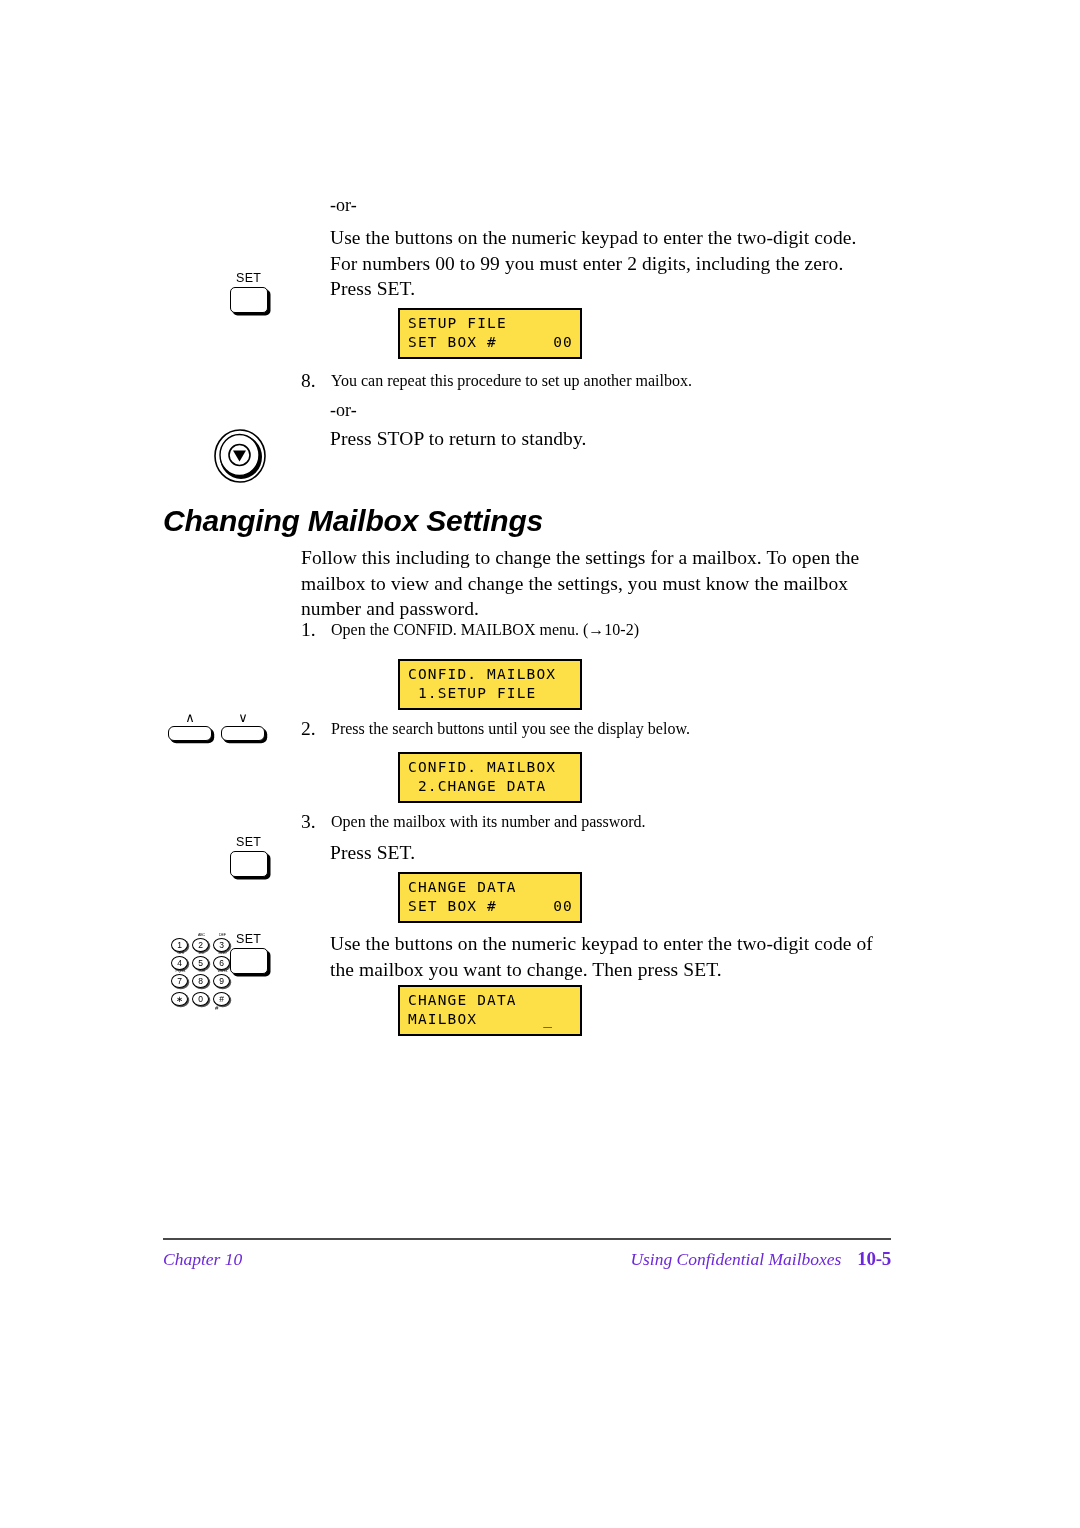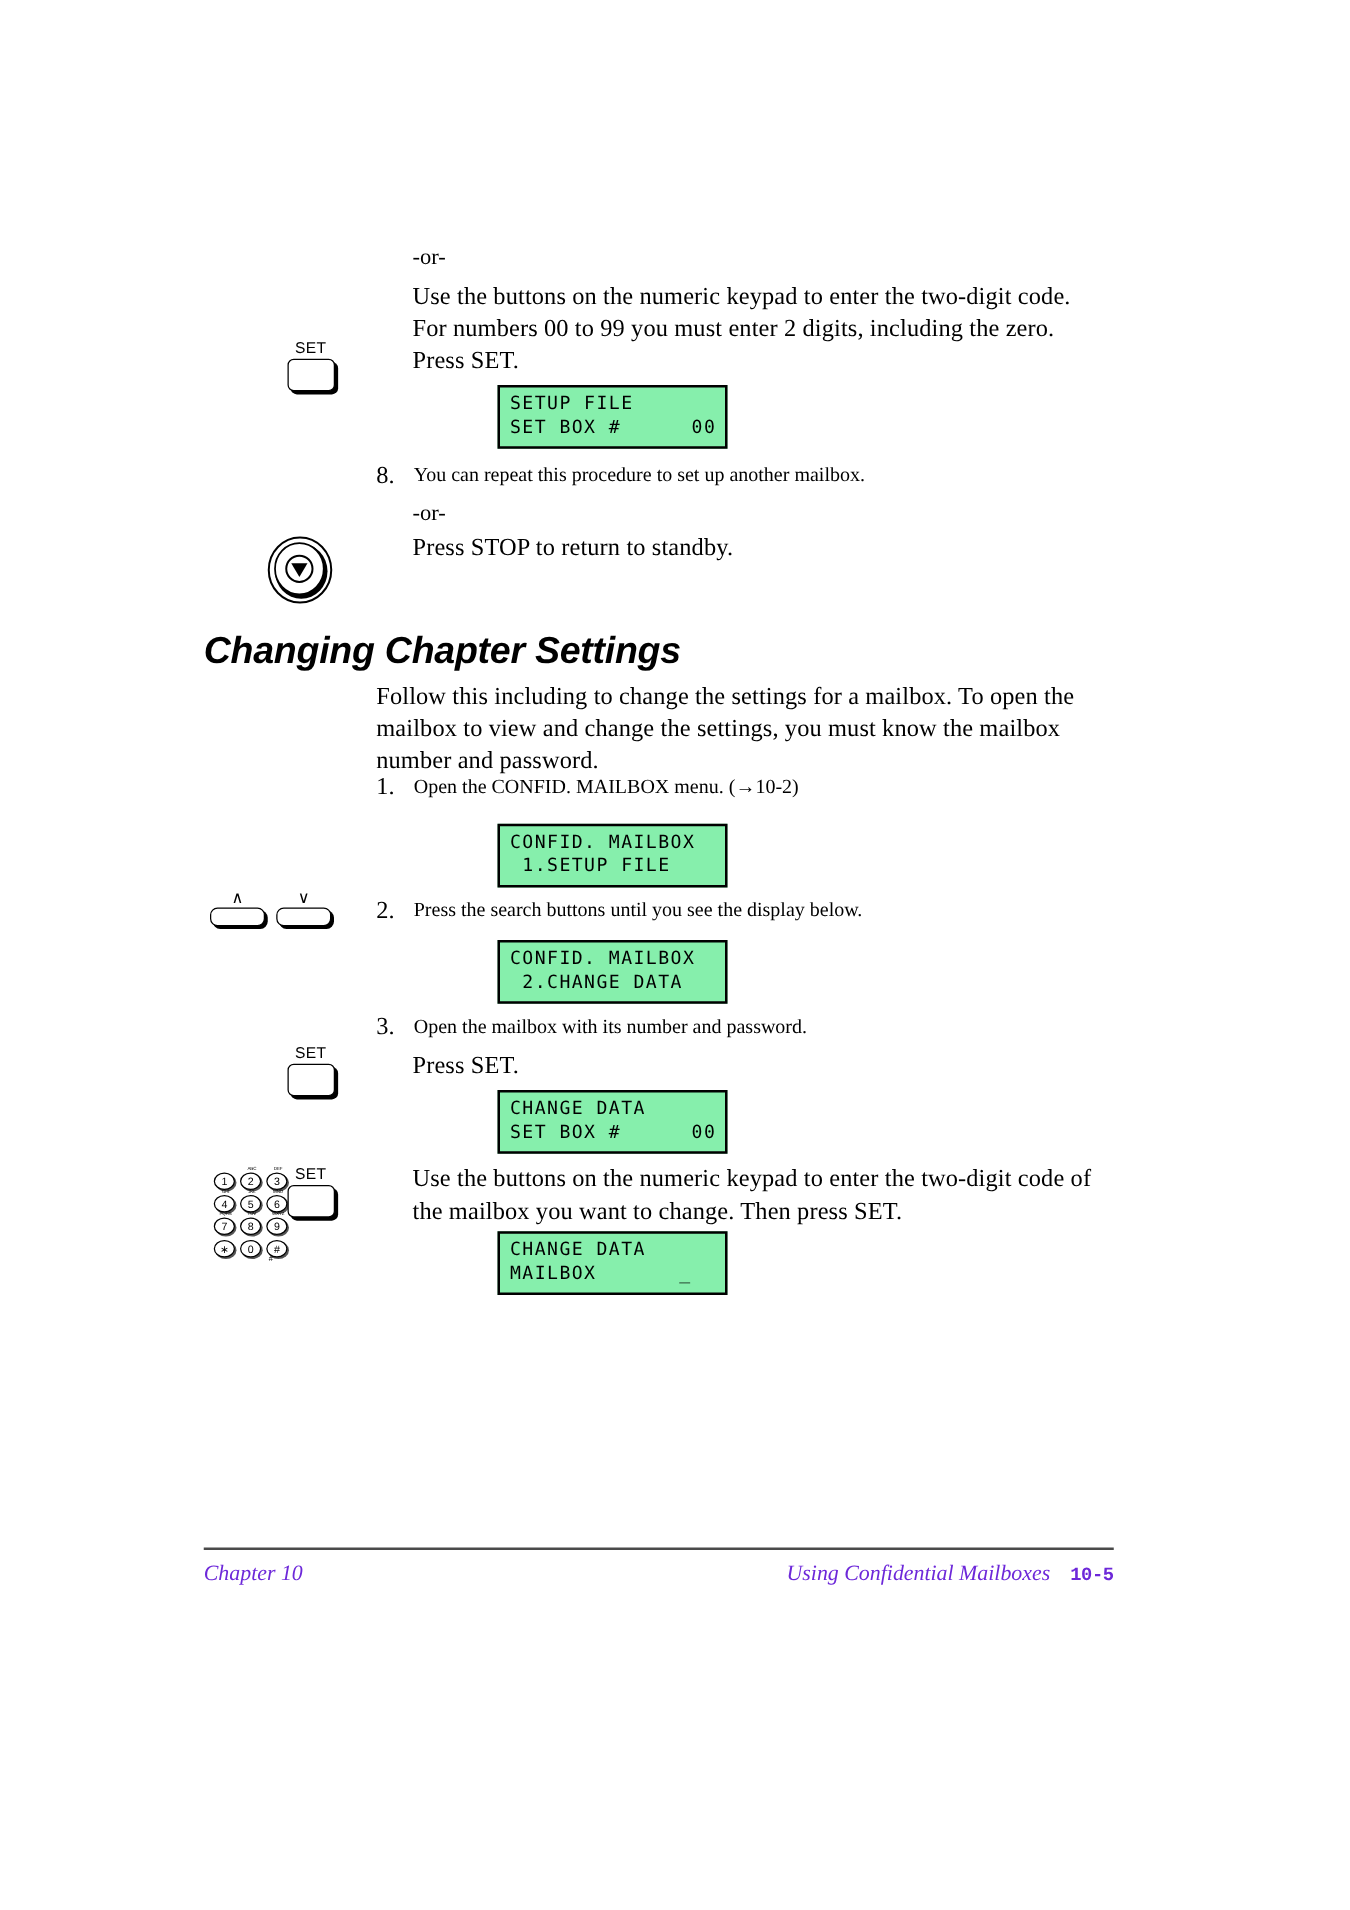--- a/index.html
+++ b/index.html
@@ -67,21 +67,21 @@
     font-style: italic;
     font-size: 30px;
     letter-spacing: -0.2px;
     color: #000;
     white-space: nowrap;
   }
 
   
   .lcd {
     border: 2px solid #000;
-    background: #86efac;
+    background: #fde047;
     box-sizing: border-box;
     padding: 4px 7px 5px 8px;
     width: 184px;
   }
   .lcd-line {
     font-family: "DejaVu Sans Mono", "Liberation Mono", monospace;
     font-size: 14.5px;
     line-height: 19px;
     letter-spacing: 1.15px;
     white-space: pre;
@@ -211,24 +211,24 @@
     font-style: italic;
     font-size: 17.5px;
     color: #6d28d9;
   }
   .footer-right {
     display: flex;
     align-items: baseline;
     gap: 16px;
   }
   .footer-pageno {
-    font-family: Liberation Mono, monospace;
+    font-family: Liberation Serif, serif;
     font-style: normal;
     font-weight: bold;
-    font-size: 15px;
+    font-size: 19px;
     letter-spacing: -0.3px;
   }
 </style>
 </head>
 <body>
 
 <div class="page">
 
   <div class="abs or-text" style="left:330px; top:195px;">-or-</div>
 
@@ -262,21 +262,21 @@
     <svg width="56" height="56" viewBox="0 0 56 56">
       <ellipse cx="28" cy="28" rx="25" ry="26" fill="#ffffff" stroke="#000000" stroke-width="1.6"></ellipse>
       <ellipse cx="29" cy="29" rx="21" ry="22" fill="#000000"></ellipse>
       <ellipse cx="27.5" cy="27" rx="19.5" ry="20.5" fill="#ffffff" stroke="#000000" stroke-width="1.4"></ellipse>
       <circle cx="27.5" cy="27" r="10.5" fill="#ffffff" stroke="#000000" stroke-width="1.6"></circle>
       <polygon points="21,22.5 34,22.5 27.5,33.5" fill="#000000"></polygon>
     </svg>
   </div>
   <div class="abs body-text" style="left:330px; top:426px;">Press STOP to return to standby.</div>
 
-  <div class="abs section-heading" style="left:163px; top:504px;">Changing Chapter Settings</div>
+  <div class="abs section-heading" style="left:163px; top:504px;">Changing Mailbox Settings</div>
 
   <div class="abs body-text" style="left:301px; top:545px; width:578px;">Follow this including to change the settings for a mailbox. To open the mailbox to view and change the settings, you must know the mailbox number and password.</div>
 
   <div class="abs step" style="left:301px; top:617px; width:580px;">
     <div class="step-num">1.</div>
     <div class="step-body">Open the CONFID. MAILBOX menu. (→10-2)</div>
   </div>
 
   <div class="abs lcd" style="left:398px; top:659px;">
     <div class="lcd-line">

